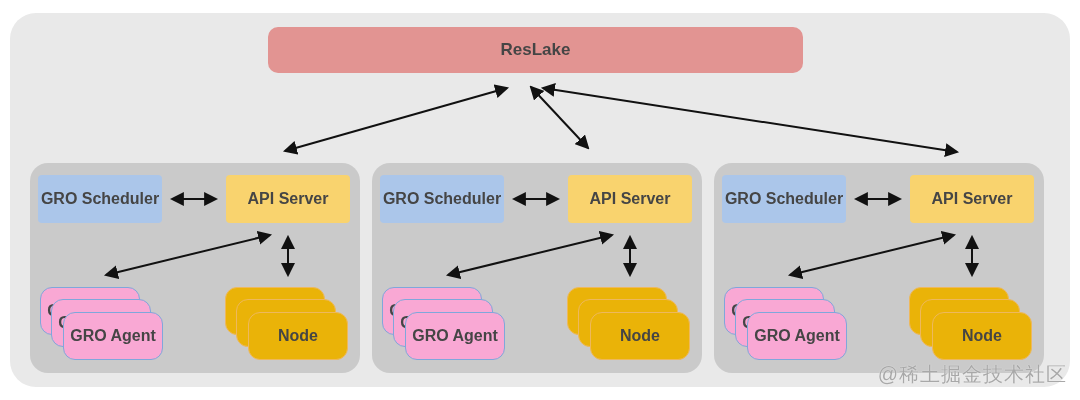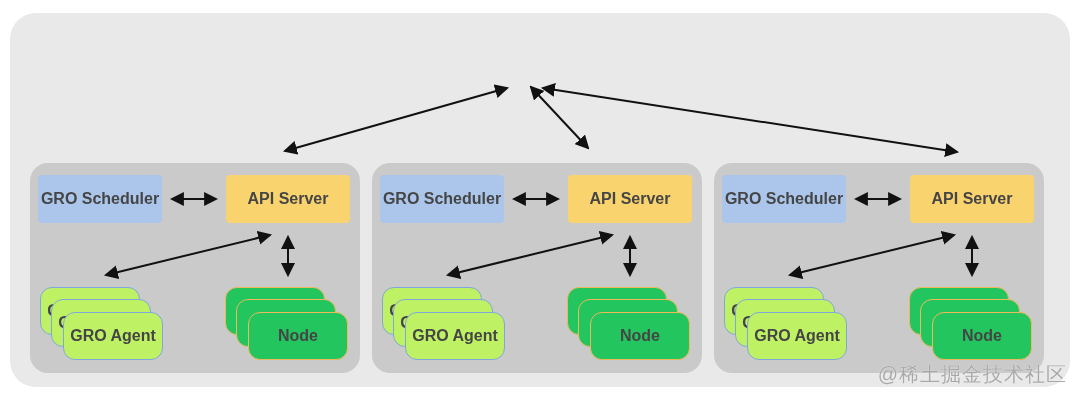--- a/index.html
+++ b/index.html
@@ -46,22 +46,22 @@
 
   .cluster-arrows { position: absolute; left: 0; top: 0; width: 330px; height: 210px; pointer-events: none; }
 
   .card {
     position: absolute; width: 100px; height: 48px;
     border-radius: 12px;
     display: flex; align-items: center; justify-content: center;
     font-size: 16px; font-weight: 600; color: #454545;
     white-space: nowrap; overflow: visible;
   }
-  .card.blue   { background: #bef264; border: 1.5px solid #7fa7db; }
-  .card.yellow { background: #22c55e; border: 1.5px solid #eeb85c; }
+  .card.blue   { background: #f9a8d4; border: 1.5px solid #7fa7db; }
+  .card.yellow { background: #eab308; border: 1.5px solid #eeb85c; }
 
   .stack-blue  .card:nth-child(1) { left: 10px;  top: 124px; }
   .stack-blue  .card:nth-child(2) { left: 21px;  top: 136px; }
   .stack-blue  .card:nth-child(3) { left: 33px;  top: 149px; }
   .stack-yellow .card:nth-child(1) { left: 195px; top: 124px; }
   .stack-yellow .card:nth-child(2) { left: 206px; top: 136px; }
   .stack-yellow .card:nth-child(3) { left: 218px; top: 149px; }
 
   .watermark {
     position: absolute; right: 13px; bottom: 12px;
@@ -78,20 +78,23 @@
 <svg width="0" height="0" style="position:absolute" aria-hidden="true">
   <defs>
     <marker id="ah" viewBox="0 0 10 10" refX="8.5" refY="5" markerWidth="7" markerHeight="7" orient="auto-start-reverse">
       <path d="M0,0 L10,5 L0,10 z" fill="#111111"></path>
     </marker>
   </defs>
 </svg>
 
 <div class="canvas">
 
+  <div class="root-node">
+    <span>ResLake</span>
+  </div>
 
   <div class="cluster c1">
     <div class="box blue">
       <span>GRO Scheduler</span>
     </div>
     <div class="box yellow">
       <span>API Server</span>
     </div>
     <div class="stack-blue">
       <div class="card blue">GRO Agent</div>

